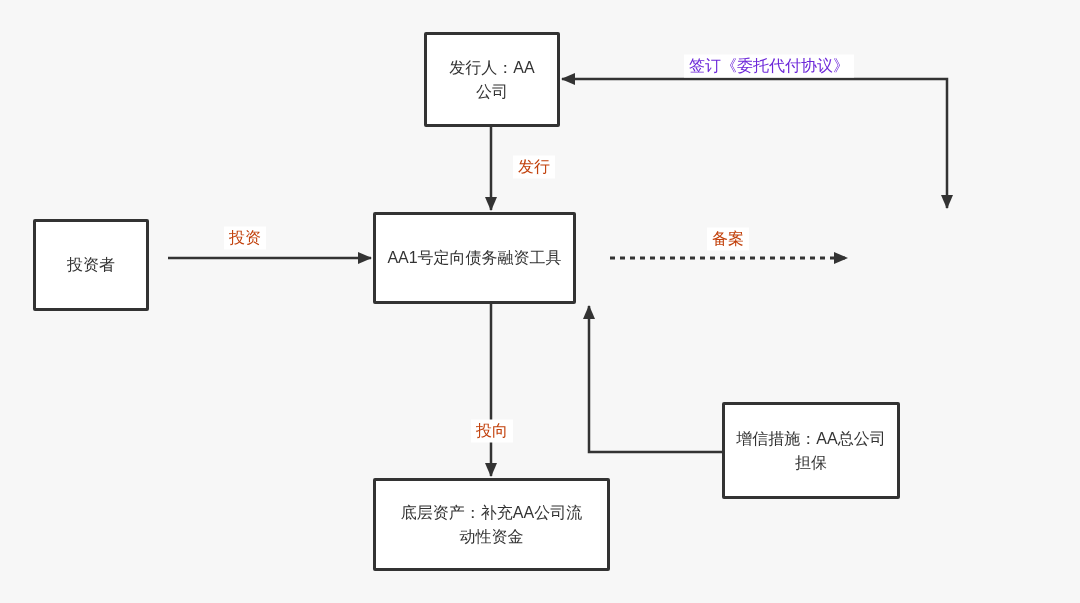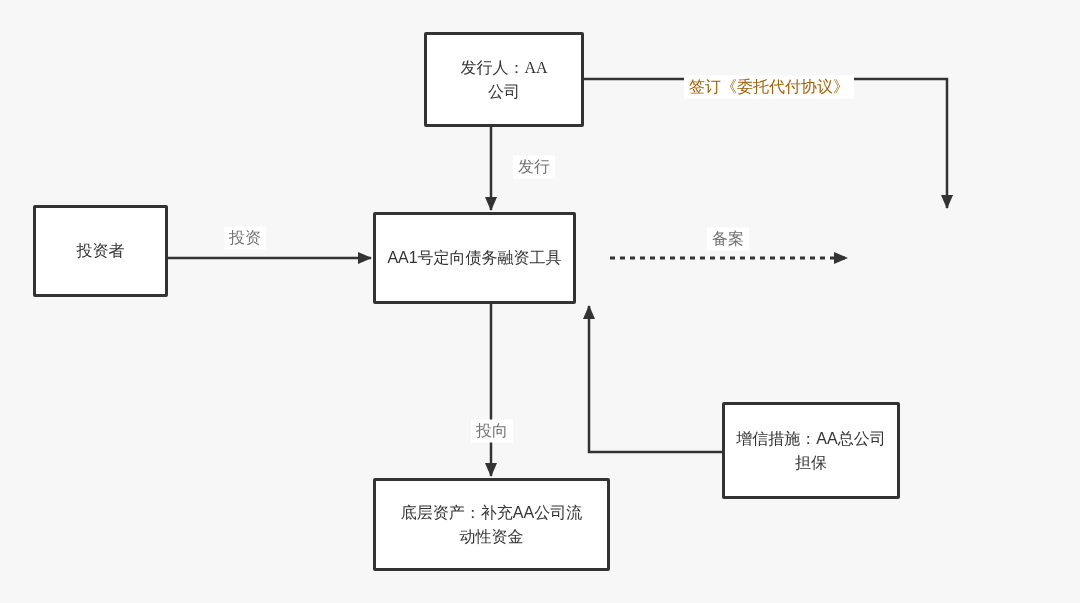--- a/index.html
+++ b/index.html
@@ -29,40 +29,40 @@
     display: flex;
     align-items: center;
     justify-content: center;
     text-align: center;
     font-size: 16px;
     line-height: 1.5;
     color: #333333;
     white-space: pre-line;
     padding: 4px;
   }
-  .node-issuer      { left: 424px; top: 32px;  width: 160px; height: 95px; font-family: Liberation Serif, serif; }
-  .node-investor    { left: 33px;  top: 205px; width: 135px; height: 92px; }
+  .node-issuer      { left: 424px; top: 32px;  width: 136px; height: 95px; }
+  .node-investor    { left: 33px;  top: 219px; width: 116px; height: 92px; }
   .node-instrument  { left: 373px; top: 212px; width: 203px; height: 92px; }
   .node-filing-org  { left: 850px; top: 210px; width: 197px; height: 95px; }
   .node-credit      { left: 722px; top: 402px; width: 178px; height: 97px; }
   .node-underlying  { left: 373px; top: 478px; width: 237px; height: 93px; }
 
   .edge-label {
     position: absolute;
     transform: translate(-50%, -50%);
     background: #ffffff;
     padding: 1px 5px;
     font-size: 16px;
-    color: #737373;
+    color: #c2410c;
     white-space: nowrap;
   }
   .edge-label-invest     { left: 245px; top: 238px; }
   .edge-label-issue      { left: 534px; top: 167px; }
   .edge-label-filing     { left: 728px; top: 239px; font-family: Liberation Serif, serif; }
-  .edge-label-agreement  { left: 769px; top: 87px; color: #a16207; }
+  .edge-label-agreement  { left: 769px; top: 66px; color: #6d28d9; }
   .edge-label-allocation { left: 492px; top: 395px; margin-top: 36px; }
 </style>
 </head>
 <body>
 
 <div class="canvas">
 
   <svg class="edges-layer" width="1080" height="603" viewBox="0 0 1080 603">
     <defs>
       <marker id="arrowhead" viewBox="0 0 14 12" refX="13" refY="6" markerWidth="14" markerHeight="12" markerUnits="userSpaceOnUse" orient="auto-start-reverse">

